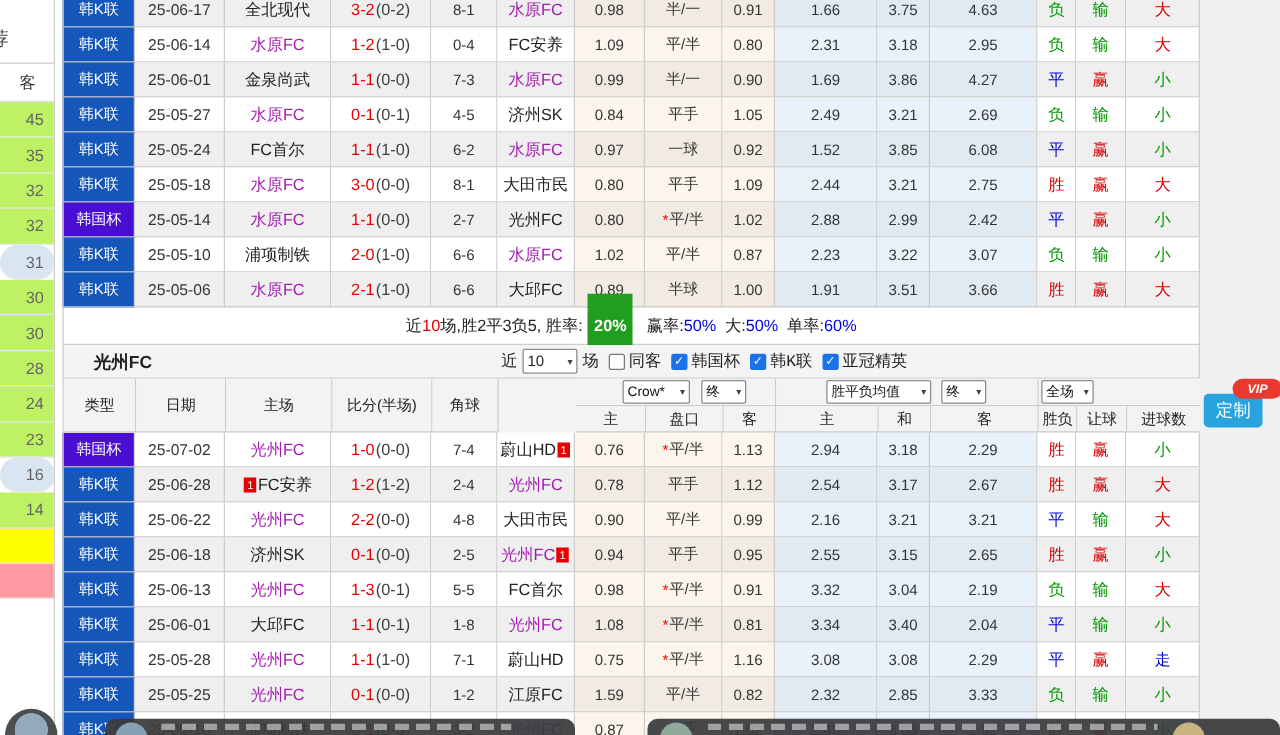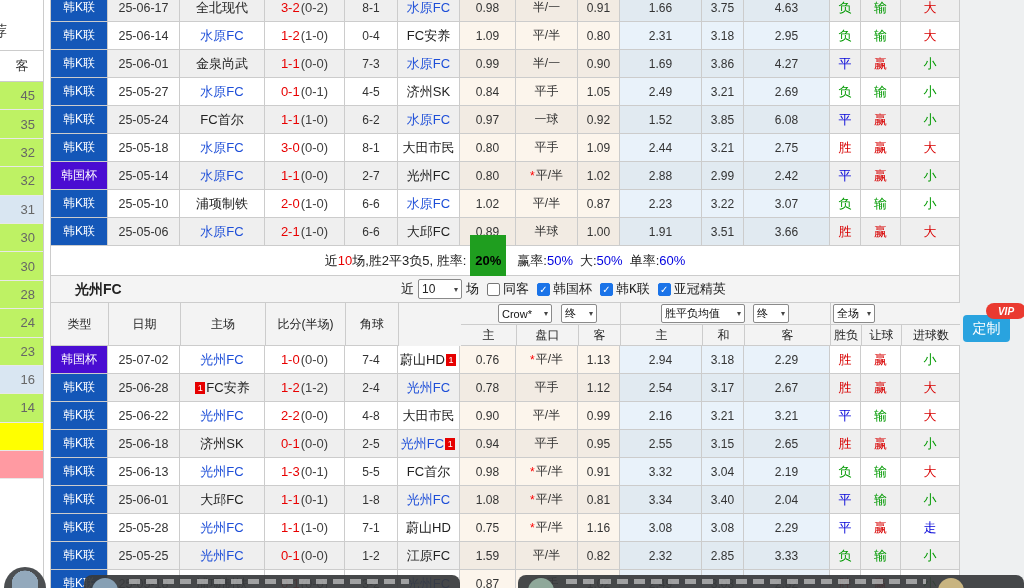--- a/index.html
+++ b/index.html
@@ -4,53 +4,53 @@
 <style>
   html,body{margin:0;padding:0;}
   #app{position:relative;width:1024px;height:588px;overflow:hidden;background:#ffffff;
        font-family:"Liberation Sans","DejaVu Sans",sans-serif;}
   
   #left-strip{position:absolute;left:0;top:0;width:44px;height:588px;background:#fff;border-right:1px solid #ccc;box-sizing:border-box;overflow:hidden;}
   #lp-partial{position:absolute;left:-8px;top:22px;font-size:15px;color:#444;}
   #lp-head{position:absolute;left:0;top:50px;width:44px;height:32px;box-sizing:border-box;border-top:1px solid #ccc;border-bottom:1px solid #ccc;background:#fff;display:flex;align-items:center;justify-content:center;font-size:13px;color:#333;}
   #left-rows{position:absolute;left:0;top:82px;width:44px;}
   .lrow{height:28.4px;box-sizing:border-box;border-bottom:1px solid #e8e8e8;display:flex;align-items:center;justify-content:flex-end;padding-right:9px;font-size:13px;color:#666;background:#bef264;}
-  .lrow.hb{background:#d9e6f2;}
+  .lrow.hb{background:#d9e6f2;border-radius:14px;}
   .lrow.yellow{background:#ffff00;}
   .lrow.pink{background:#ff9aa2;}
   
   #main{position:absolute;left:50px;top:-6px;width:910px;}
   .trow{display:grid;grid-template-columns:58px 72px 85px 80px 53px 62px 56px 62px 42px 82px 42px 86px 31px 40px 59px;height:28px;}
   .cell{box-sizing:border-box;border-right:1px solid #ccc;border-bottom:1px solid #ccc;background:#fff;display:flex;align-items:center;justify-content:center;font-size:12px;color:#333;white-space:nowrap;overflow:hidden;}
   .trow .cell:first-child{border-left:1px solid #ccc;}
   .trow.alt .cell{background:#efefef;}
   .cell.lg{background:#1457b8;color:#fff;font-size:12px;}
   .trow.alt .cell.lg{background:#1457b8;}
   .cell.lg.cup{background:#4a0dd2;}
   .trow.alt .cell.lg.cup{background:#4a0dd2;}
   .cell.dt{color:#333;font-size:12.5px;}
   .cell.team{font-size:13px;color:#222;}
-  .tg{color:#1d4ed8;}
+  .tg{color:#a21caf;}
   .cell.sc{font-size:13px;}
   .ft{color:#e80000;}
   .ht{color:#404040;margin-left:1px;}
   .cell.cn{font-size:12px;}
   .cell.warm{background:#fcf5ec;}
   .trow.alt .cell.warm{background:#f2ebe3;}
   .cell.blu{background:#e9f2fa;}
   .trow.alt .cell.blu{background:#e1eaf1;}
   .st{color:#ff0000;margin-right:1px;}
   .rb{background:#e60000;color:#fff;font-size:9px;width:10px;height:12px;line-height:12px;text-align:center;display:inline-block;margin:0 1px;}
   .cell.res{font-size:13px;}
   .res.r{color:#d80000;}
   .res.b{color:#0000d8;}
   .res.g{color:#009900;}
   
   #sumrow{height:30px;box-sizing:border-box;border-left:1px solid #ccc;border-right:1px solid #ccc;border-bottom:1px solid #ccc;background:#fff;display:flex;align-items:center;justify-content:center;font-size:13px;color:#222;}
-  .badge20{background:#1f9e1f;color:#000000;padding:18px 5px;margin:0 4px;font-weight:bold;}
+  .badge20{background:#1f9e1f;color:#ffffff;padding:18px 5px;margin:0 4px;font-weight:bold;}
   .bluetx{color:#0000e0;}
   .redtx{color:#e80000;}
   .mlab{margin-left:7px;}
   
   #sect{height:27px;position:relative;background:#f4f4f4;border-left:1px solid #ccc;border-right:1px solid #ccc;border-bottom:1px solid #ccc;box-sizing:border-box;}
   #teamname{position:absolute;left:24px;top:5px;font-weight:bold;font-size:14px;color:#222;}
   #sectctrl{position:absolute;left:350px;top:3px;display:flex;align-items:center;font-size:13px;color:#222;}
   .nearsel{width:44px;height:20px;background:#fff;border:1px solid #8a8a8a;border-radius:2px;display:flex;align-items:center;justify-content:space-between;padding:0 3px;box-sizing:border-box;font-size:12px;margin:0 4px;}
   #filters{display:flex;align-items:center;}
   .cbx{width:13px;height:13px;box-sizing:border-box;border:1px solid #777;background:#fff;display:inline-flex;align-items:center;justify-content:center;font-size:10px;color:#fff;margin:0 3px 0 8px;border-radius:2px;}

